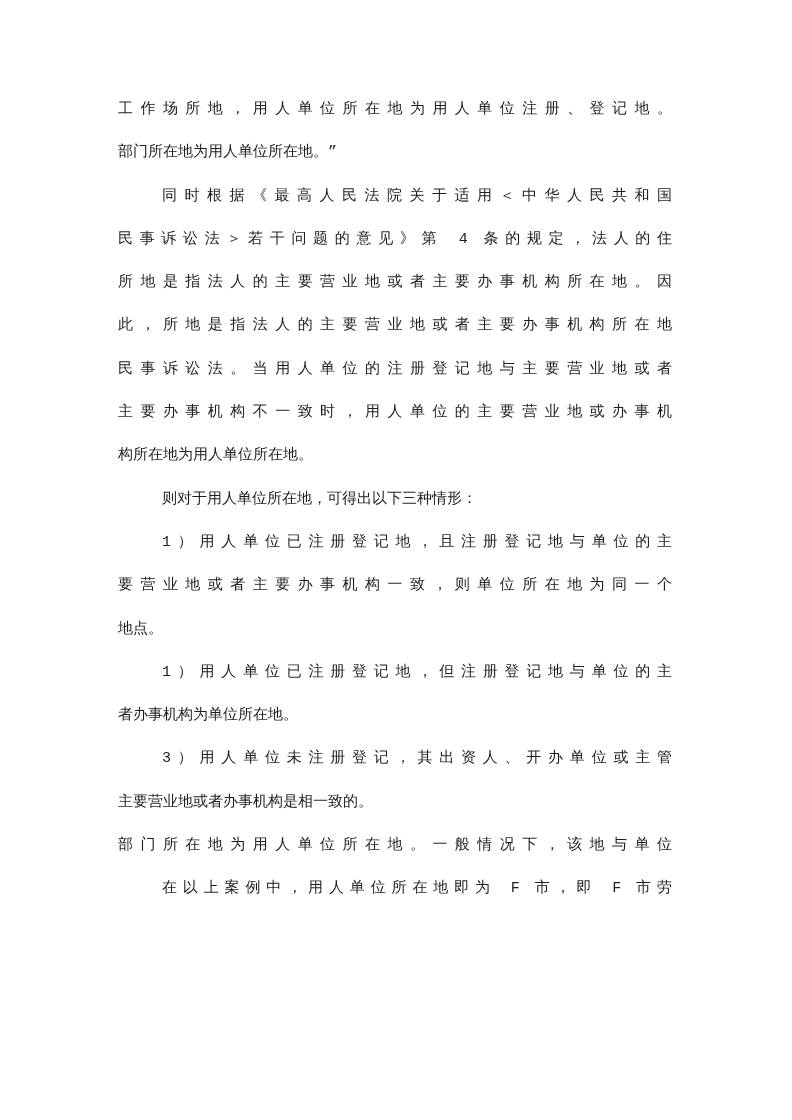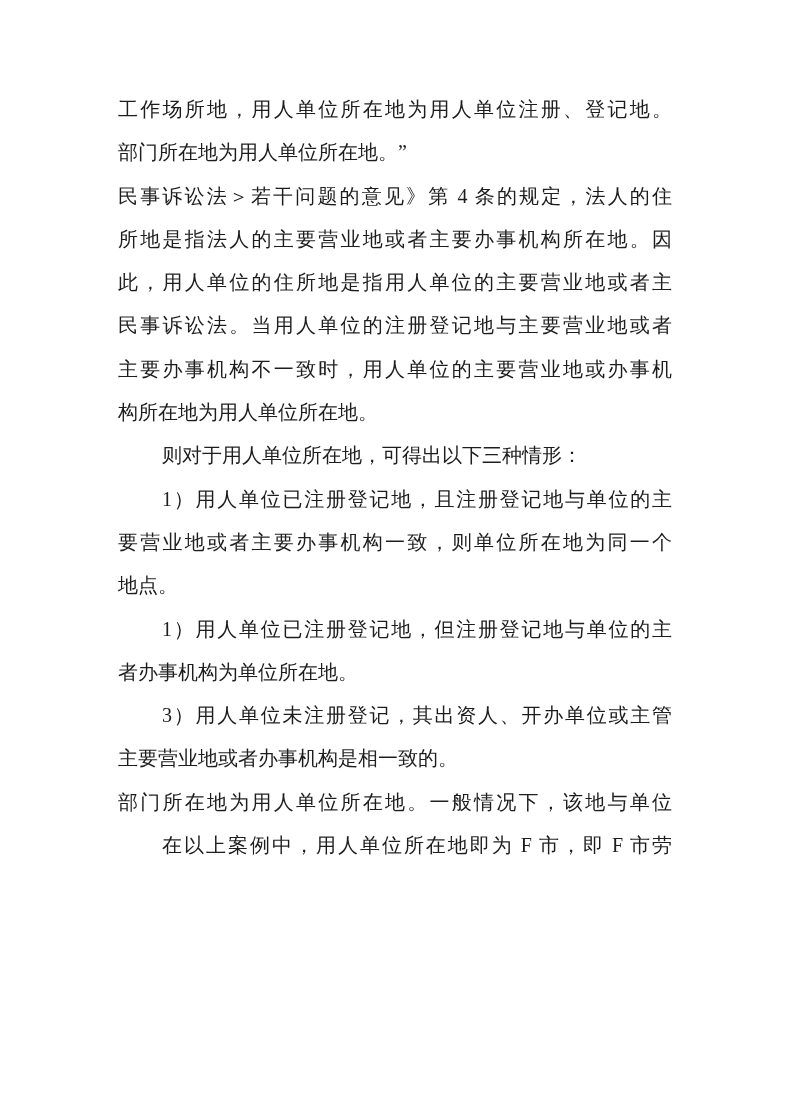--- a/index.html
+++ b/index.html
@@ -13,22 +13,23 @@
     height: 1120px;
     background: #ffffff;
     overflow: hidden;
   }
   .text-block {
     position: absolute;
     left: 118px;
     top: 88px;
     width: 554px;
     color: #1d1d1d;
-    font-size: 20px;
+    font-size: 15px;
     line-height: 43.3px;
+    font-family: Liberation Mono, monospace;
   }
   .line {
     width: 100%;
     white-space: nowrap;
     text-align: justify;
     text-align-last: justify;
     text-justify: inter-ideograph;
   }
   .line.last {
     text-align: left;
@@ -40,23 +41,24 @@
 </style>
 </head>
 <body>
 
 <div class="page">
   <div class="text-block">
 
     <div class="line">工作场所地，用人单位所在地为用人单位注册、登记地。</div>
     <div class="line last">部门所在地为用人单位所在地。”</div>
 
+    <div class="line indent">同时根据《最高人民法院关于适用＜中华人民共和国</div>
     <div class="line">民事诉讼法＞若干问题的意见》第 4 条的规定，法人的住</div>
     <div class="line">所地是指法人的主要营业地或者主要办事机构所在地。因</div>
-    <div class="line">此，用人单位的住所地是指用人单位的主要营业地或者主</div>
+    <div class="line">此，所地是指法人的主要营业地或者主要办事机构所在地</div>
     <div class="line">民事诉讼法。当用人单位的注册登记地与主要营业地或者</div>
     <div class="line">主要办事机构不一致时，用人单位的主要营业地或办事机</div>
     <div class="line last">构所在地为用人单位所在地。</div>
 
     <div class="line indent last">则对于用人单位所在地，可得出以下三种情形：</div>
 
     <div class="line indent">1）用人单位已注册登记地，且注册登记地与单位的主</div>
     <div class="line">要营业地或者主要办事机构一致，则单位所在地为同一个</div>
     <div class="line last">地点。</div>
 

